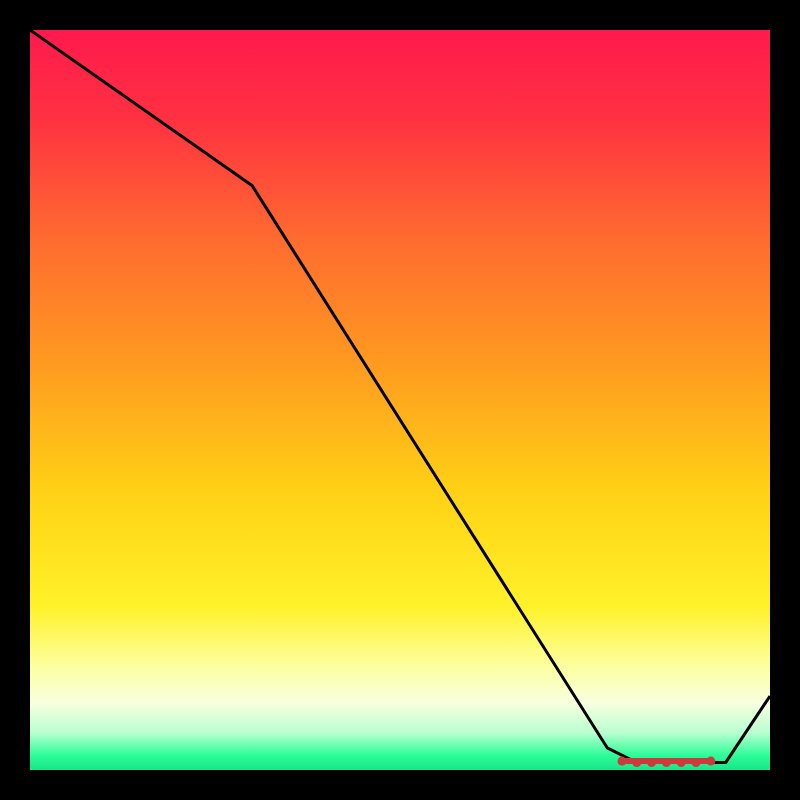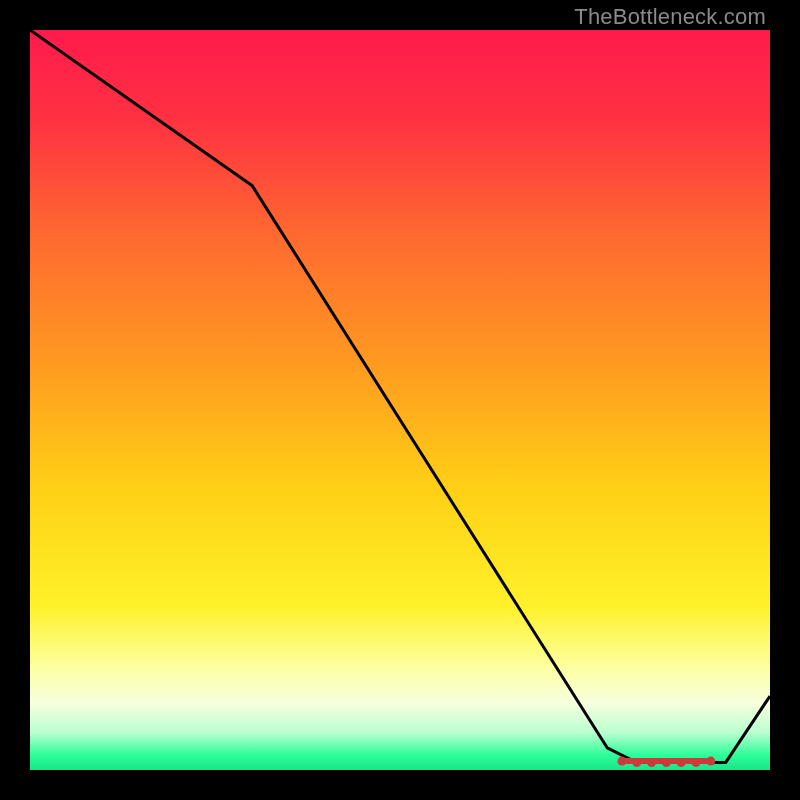--- a/index.html
+++ b/index.html
@@ -33,21 +33,20 @@
     font-size: 22px;
     font-weight: 500;
     letter-spacing: 0.2px;
   }
   svg { display: block; }
 </style>
 </head>
 <body>
 
 <div class="frame">
-  <div class="watermark">TheBottleneck.com</div>
 
   <div class="plot-area">
     <svg id="chart-svg" width="740" height="740" viewBox="0 0 740 740">
         <defs>
           <linearGradient id="bg-grad" x1="0" y1="0" x2="0" y2="1">
             <stop offset="0%" stop-color="#ff1a4d"></stop>
             <stop offset="12%" stop-color="#ff3141"></stop>
             <stop offset="28.000000000000004%" stop-color="#ff6a30"></stop>
             <stop offset="45%" stop-color="#ff9a20"></stop>
             <stop offset="62%" stop-color="#ffd015"></stop>

